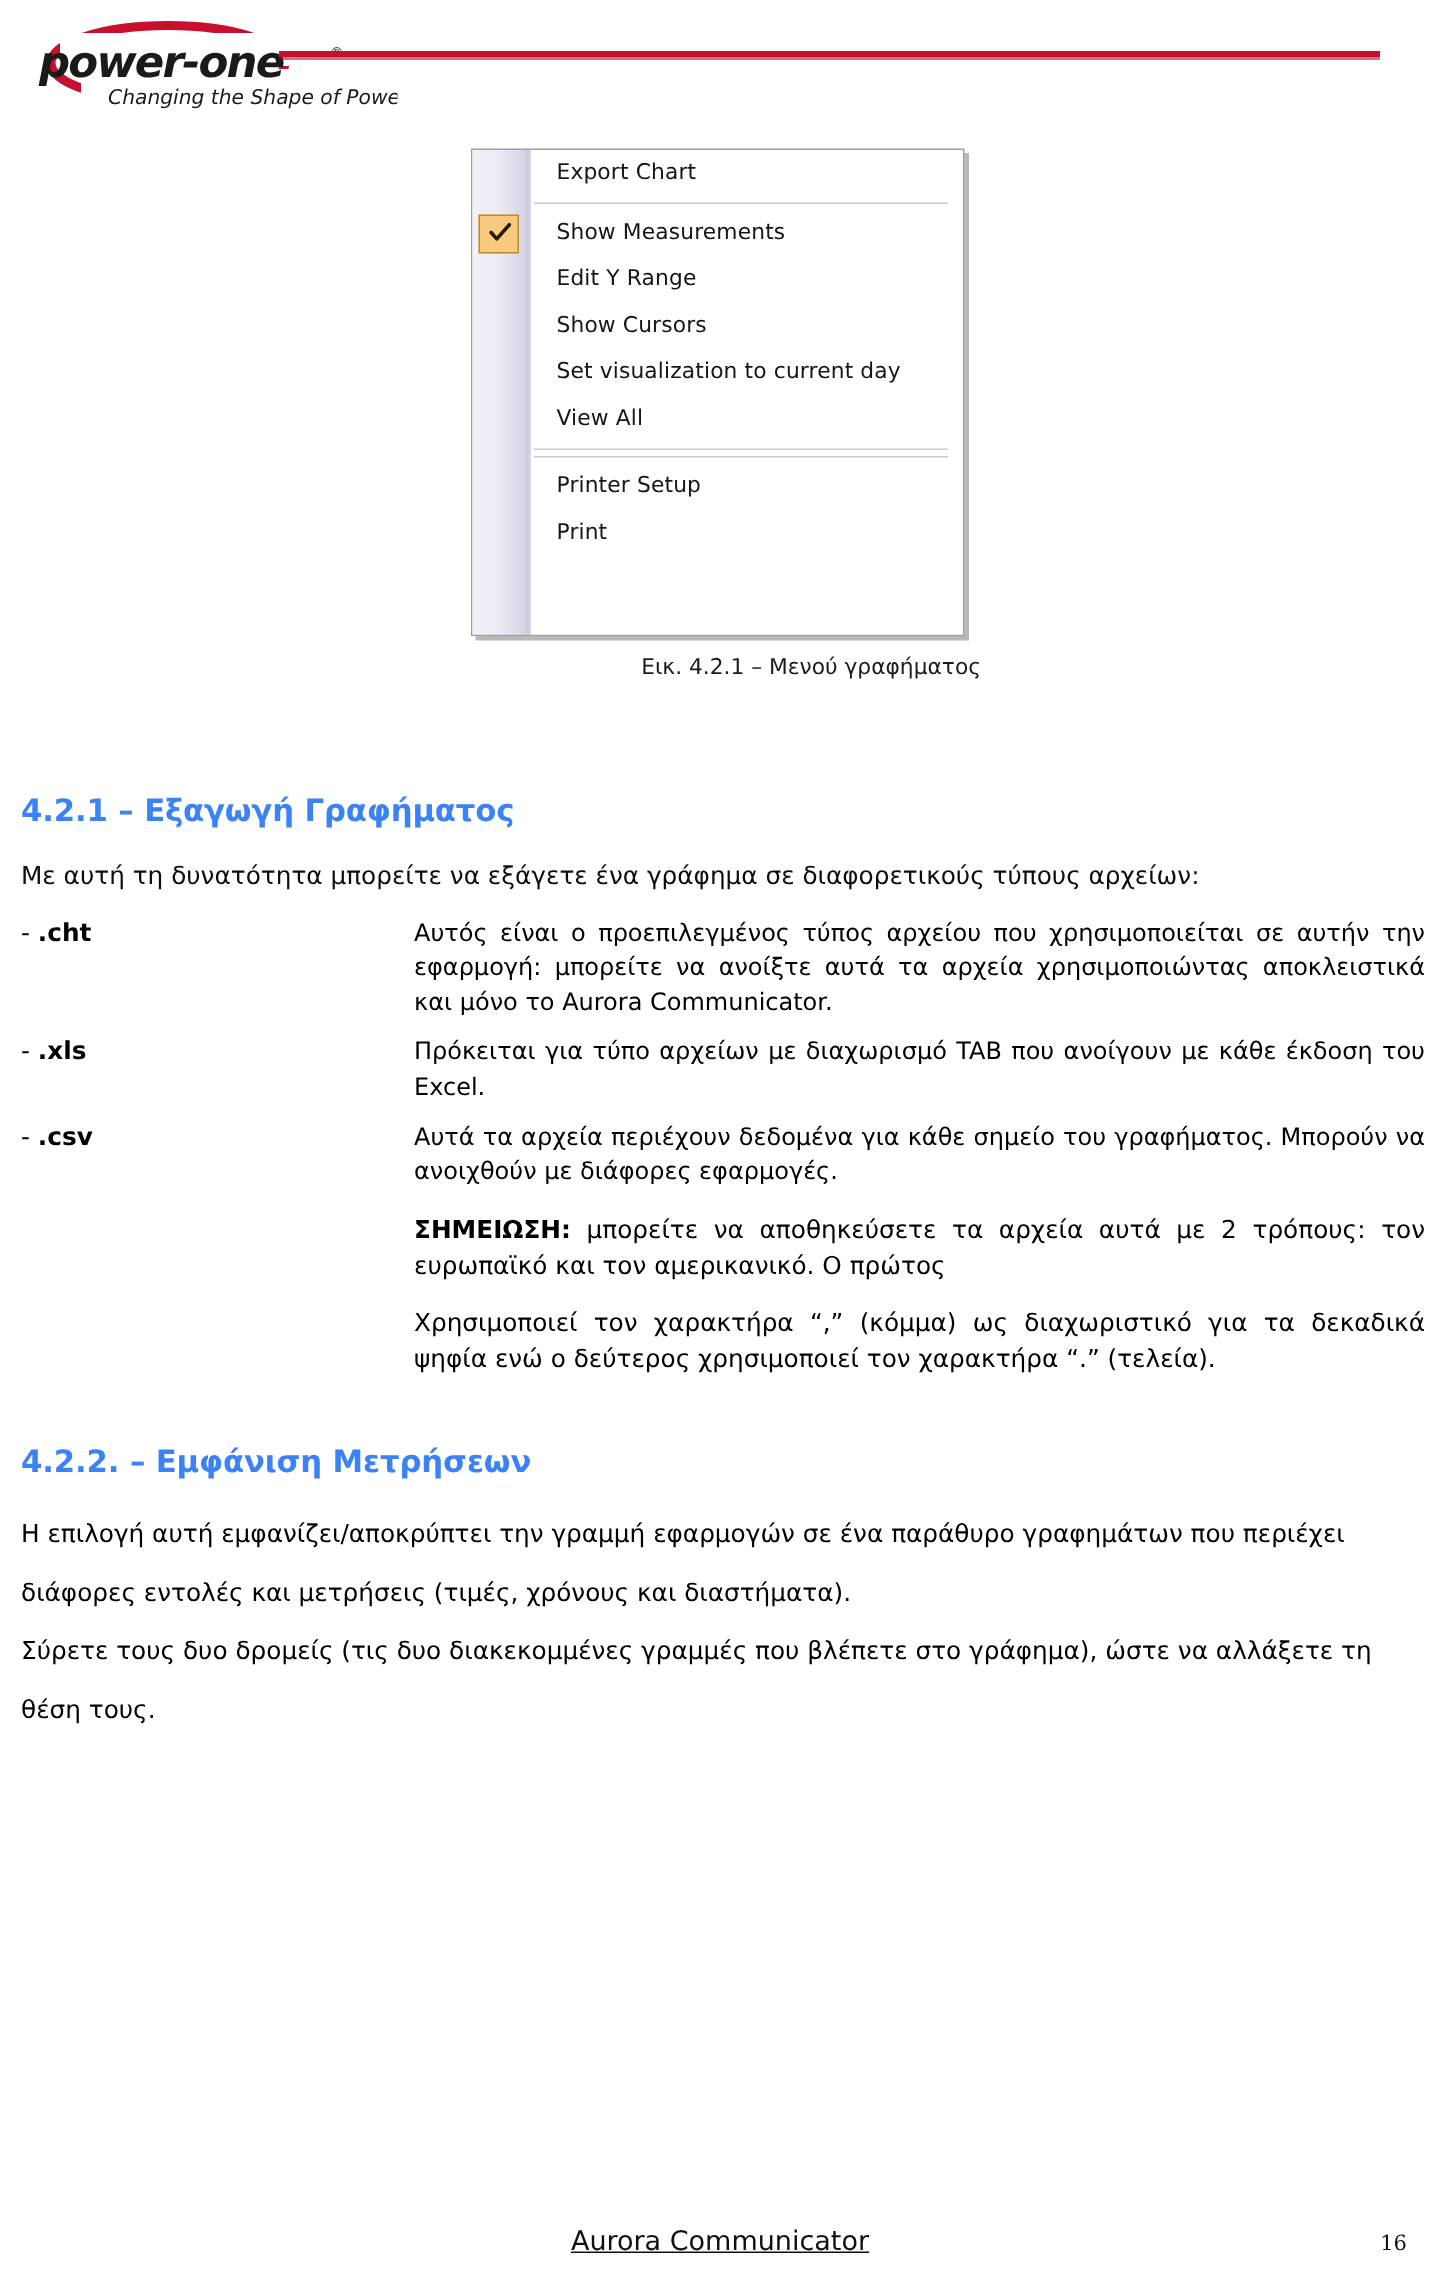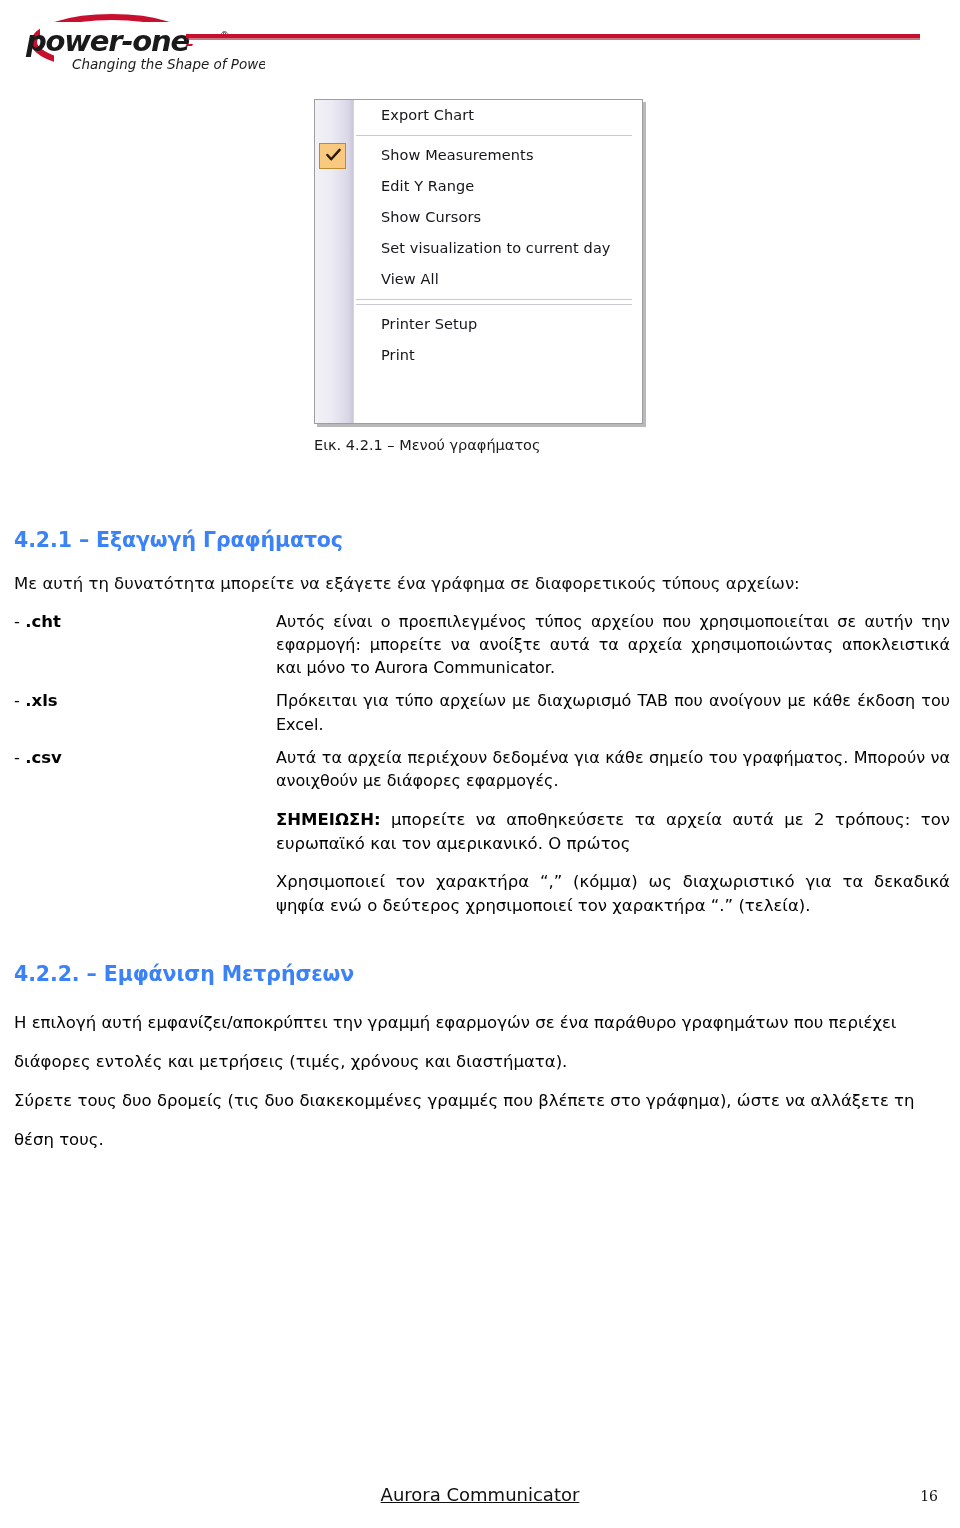--- a/index.html
+++ b/index.html
@@ -77,21 +77,20 @@
   .menu-item {
     height: 31px;
     line-height: 31px;
     padding-left: 17px;
     font-family: "DejaVu Sans", sans-serif;
     font-size: 14.5px;
     color: #16161a;
     letter-spacing: .1px;
     white-space: nowrap;
     position: relative;
-    margin-left: 10px;
   }
   .menu-item.tall { height: 32px; line-height: 32px; }
   .menu-sep {
     height: 1px;
     margin: 4px 10px 4px 2px;
     background: #c9c9d2;
   }
   .submenu-arrow {
     position: absolute;
     right: 18px; top: 50%;
@@ -111,21 +110,21 @@
   .check-glyph {
     position: absolute;
     left: 6px; top: 4px;
     width: 15px; height: 15px;
   }
 
   .figure-caption {
     position: absolute;
     left: 314px; top: 437px;
     width: 340px;
-    text-align: left;
+    text-align: right;
     font-family: "DejaVu Sans", sans-serif;
     font-size: 14.5px;
     color: #1a1a1a;
   }
 
   
   .content {
     position: absolute;
     left: 14px; top: 528px;
     width: 936px;

